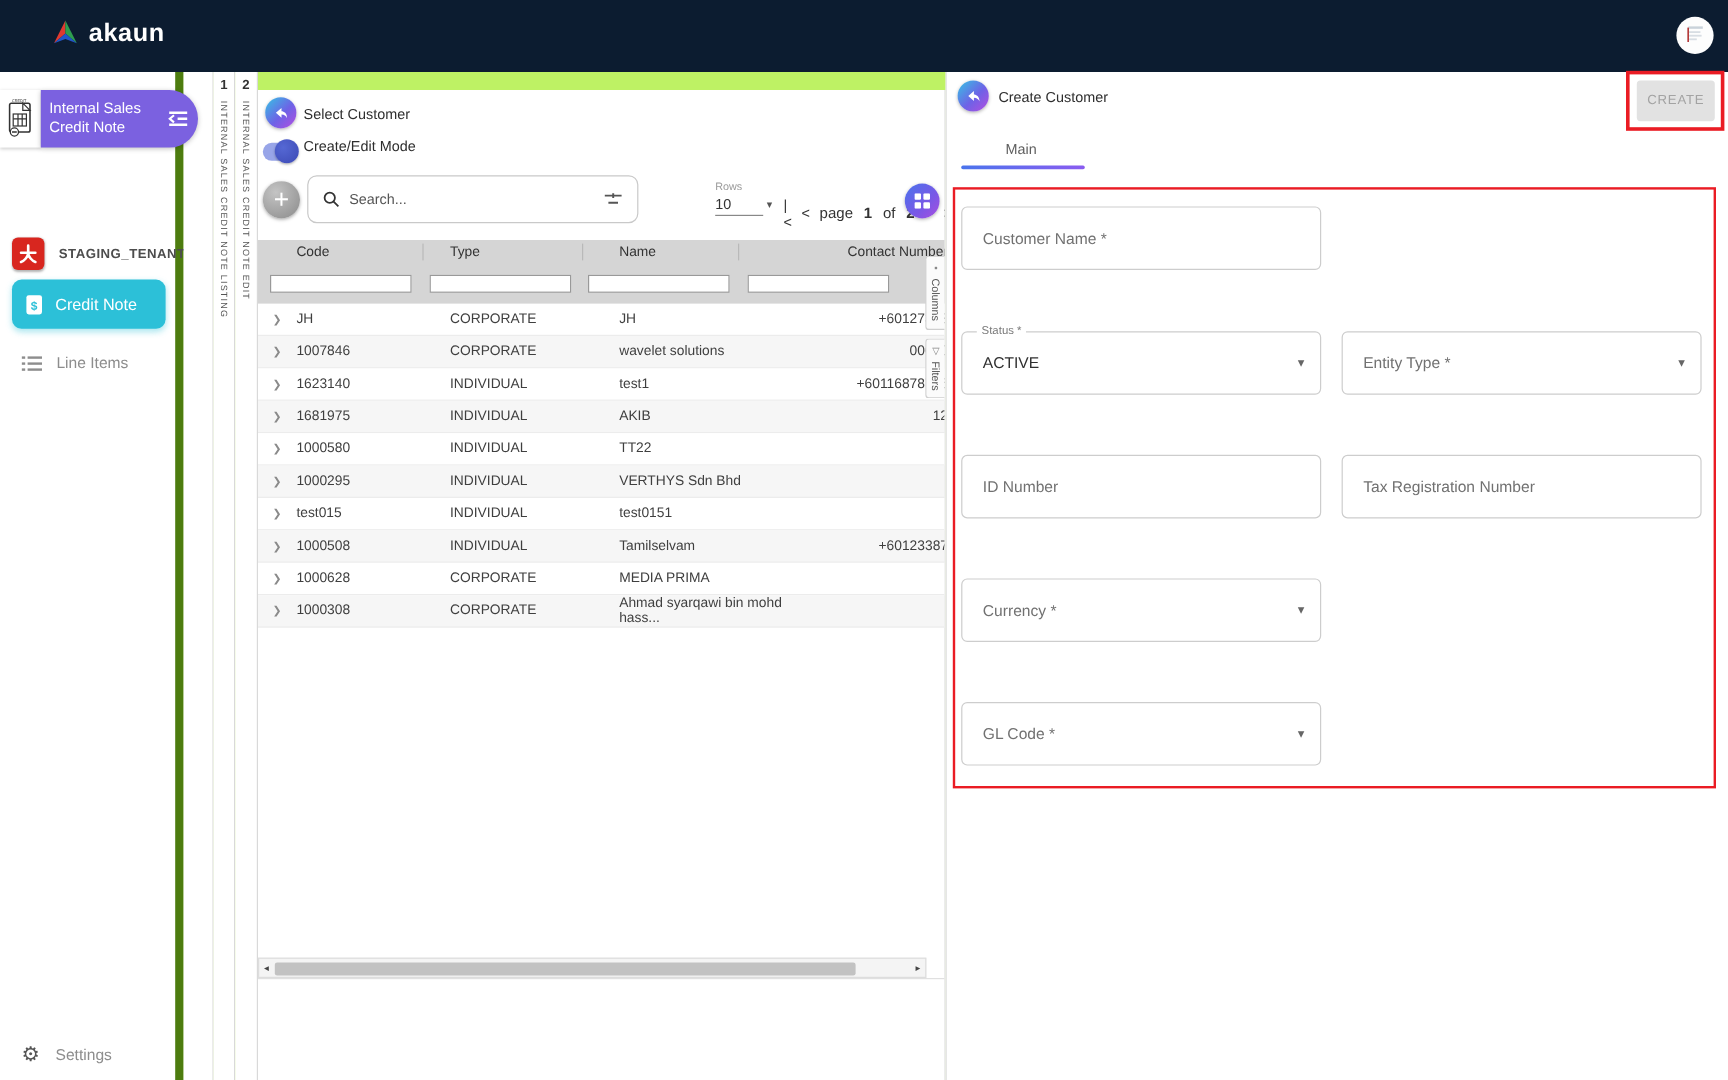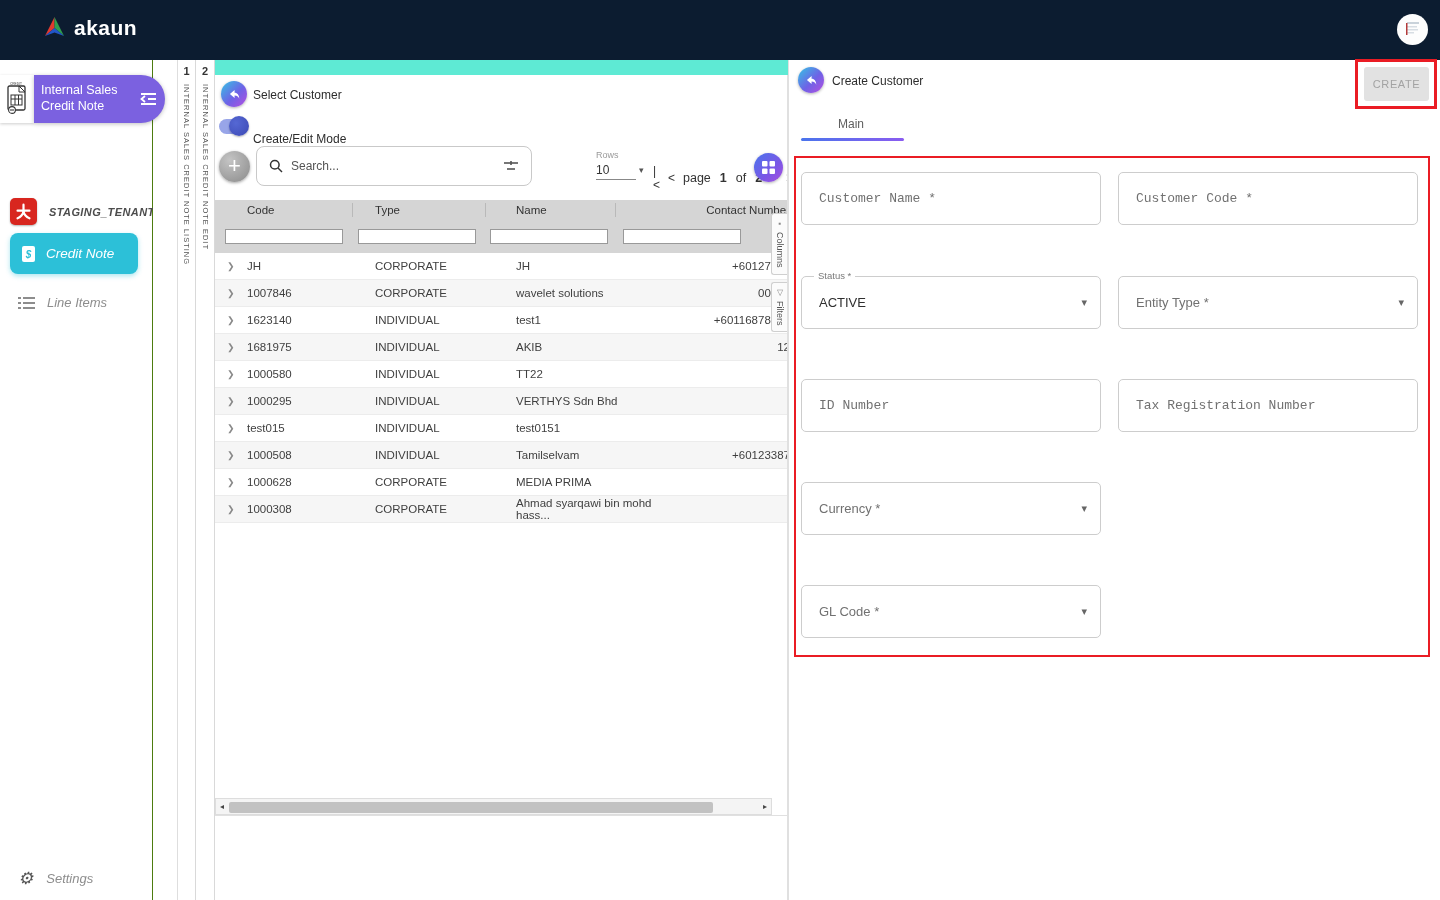--- a/index.html
+++ b/index.html
@@ -1,28 +1,28 @@
 <!DOCTYPE html>
 <html><head>
 <meta charset="utf-8">
 <style>
   * { margin:0; padding:0; box-sizing:border-box; }
   html,body { width:1440px; height:900px; }
   body { font-family:"Liberation Sans", sans-serif; background:#fff; overflow:hidden; }
-  .stage { position:relative; width:1420px; height:900px; background:#5eead4; }
+  .stage { position:relative; width:1420px; height:900px; background:#bef264; }
 
   
   .topbar { position:absolute; left:0; top:0; width:1440px; height:60px; background:#0c1c30; }
   .logo { position:absolute; left:42px; top:15px; display:flex; align-items:center; gap:7px; }
   .logo-text { color:#fff; font-size:21px; font-weight:700; letter-spacing:.5px; }
   .avatar { position:absolute; left:1397px; top:14px; width:31px; height:31px; border-radius:50%; background:#fdfdfd; overflow:hidden; }
   .avatar svg { margin:7px 0 0 9px; }
 
   
-  .sidebar { position:absolute; left:0; top:60px; width:153px; height:840px; background:#fff; border-right:1px solid #4d7c0f;font-style:italic; }
+  .sidebar { position:absolute; left:0; top:60px; width:153px; height:840px; background:#fff; border-right:7px solid #4d7c0f; }
   .gap-strip { position:absolute; left:153px; top:60px; width:25px; height:840px; background:#fff; border-right:1px solid #dedede; }
   .app-head { position:absolute; left:0; top:75px; width:165px; height:48px; display:flex; z-index:5; }
   .app-icon { width:34px; height:48px; background:#fff; display:flex; align-items:center; justify-content:center; box-shadow:0 1px 3px rgba(0,0,0,.2); }
   .app-pill { flex:1; background:#7b61e0; color:#fff; border-radius:0 24px 24px 0; display:flex; align-items:center; padding:0 8px 0 7px; box-shadow:0 1px 4px rgba(0,0,0,.25); }
   .app-pill .ttl { font-size:12.5px; line-height:1.25; flex:1; }
   .side-row { position:absolute; display:flex; align-items:center; gap:12px; left:10px; }
   .tenant { top:138px; }
   .tenant .lbl { font-size:11px; font-weight:700; color:#4d4d4d; letter-spacing:.4px; }
   .tenant-icon { width:27px; height:27px; background:#d8261f; border-radius:5px; display:flex; align-items:center; justify-content:center; box-shadow:0 1px 2px rgba(0,0,0,.3); }
   .creditnote-btn { position:absolute; left:10px; top:173px; width:128px; height:41px; background:#2cc0d8; border-radius:8px; display:flex; align-items:center; gap:10px; padding-left:11px; box-shadow:0 2px 5px rgba(44,192,216,.4); }
@@ -42,21 +42,21 @@
 
   
   .mid { position:absolute; left:215px; top:60px; width:573px; height:840px; background:#fff; border-right:1px solid #e0e0e0; overflow:hidden;margin-top:15px; }
   .circle-btn { border-radius:50%; display:flex; align-items:center; justify-content:center; }
   .back-btn { width:26px; height:26px; background:linear-gradient(135deg,#35c4e4 0%,#6e62e6 55%,#b44fe0 100%); box-shadow:0 1px 3px rgba(0,0,0,.3); }
   .mid .back-btn { position:absolute; left:6px; top:6px; }
   .panel-title { font-size:12px; color:#2d2d2d; font-weight:500; }
   .mid .panel-title { position:absolute; left:38px; top:13px; }
   .toggle { position:absolute; left:4px; top:44px; width:29px; height:15px; border-radius:8px; background:#98a5e8; }
   .toggle .knob { position:absolute; right:-1px; top:-3px; width:20px; height:20px; border-radius:50%; background:radial-gradient(circle at 35% 35%, #5568d4, #3c49b4); box-shadow:0 1px 2px rgba(0,0,0,.3); }
-  .toggle-label { position:absolute; left:38px; top:57px; font-size:12px; color:#2d2d2d;text-align:center; }
+  .toggle-label { position:absolute; left:38px; top:40px; font-size:12px; color:#2d2d2d;text-align:center; }
   .plus-btn { position:absolute; left:4px; top:76px; width:31px; height:31px; background:radial-gradient(circle at 35% 30%, #c4c4c4, #8a8a8a); box-shadow:0 1px 3px rgba(0,0,0,.35); }
   .plus-btn span { color:#fff; font-size:22px; font-weight:400; line-height:1; margin-top:-2px; }
   .searchbox { position:absolute; left:41px; top:71px; width:276px; height:40px; border:1px solid #c9c9c9; border-radius:8px; background:#fff; display:flex; align-items:center; padding:0 12px; }
   .searchbox input { border:none; outline:none; flex:1; font-size:12px; color:#333; margin-left:8px; font-family:inherit; }
   .searchbox input::placeholder { color:#555; }
   .rows-label { position:absolute; left:381px; top:75px; font-size:9px; color:#9a9a9a; }
   .rows-select { position:absolute; left:381px; top:88px; width:40px; border-bottom:1px solid #888; font-size:12px; color:#333; padding-bottom:2px; }
   .rows-caret { position:absolute; left:424px; top:90px; font-size:9px; color:#555; }
   .pager { position:absolute; left:438px; top:89px; display:flex; align-items:center; gap:9px; font-size:12.5px; color:#333; }
   .pager .pg-btn { color:#333; font-size:12px; letter-spacing:-1px; }
@@ -88,21 +88,21 @@
   
   .rightp { position:absolute; left:788px; top:60px; width:652px; height:840px; background:#fff; border-left:1px solid #e0e0e0; }
   .rightp .back-btn { position:absolute; left:9px; top:7px; }
   .rightp .panel-title { position:absolute; left:43px; top:14px; }
   .create-btn { position:absolute; left:575px; top:7px; width:65px; height:34px; background:#e2e2e2; border:none; border-radius:3px; color:#a3a3a3; font-size:11px; letter-spacing:.6px; font-family:inherit; }
   .red-box-create { position:absolute; left:566px; top:-1px; width:82px; height:50px; border:3px solid #ea1c24; }
   .tab-main { position:absolute; left:49px; top:57px; font-size:12px; color:#5f5f5f; }
   .tab-underline { position:absolute; left:12px; top:78px; width:103px; height:3px; background:linear-gradient(90deg,#4a74ec,#8a5cf0); border-radius:2px; }
   .red-box-form { position:absolute; left:5px; top:96px; width:636px; height:501px; border:2px solid #ea1c24; }
   .field { position:absolute; width:300px; height:53px; border:1px solid #cdcdcd; border-radius:5px; background:#fff; display:flex; align-items:center; padding:0 17px; }
-  .field input { border:none; outline:none; width:100%; font-size:13px; color:#333; font-family:Liberation Mono, monospace; background:transparent; }
+  .field input { border:none; outline:none; width:100%; font-size:13px; color:#333; font-family:Liberation Sans, sans-serif; background:transparent; }
   .field input::placeholder { color:#717171; }
   .field .ph { font-size:13px; color:#717171; }
   .field .val { font-size:13px; color:#2f2f2f; }
   .field .caret { position:absolute; right:13px; font-size:11px; color:#666; }
   .field .legend { position:absolute; left:12px; top:-7px; background:#fff; padding:0 4px; font-size:9.5px; color:#7a7a7a; }
   .fx1 { left:12px; }  .fx2 { left:329px; }
   .fy1 { top:112px; } .fy2 { top:216px; } .fy3 { top:319px; } .fy4 { top:422px; } .fy5 { top:525px; }
 </style>
 </head>
 <body>
@@ -373,23 +373,20 @@
     <div class="red-box-create"></div>
 
     <span class="tab-main">Main</span>
     <div class="tab-underline"></div>
 
     <div class="red-box-form"></div>
 
     <div class="field fx1 fy1">
       <input placeholder="Customer Name *" style="">
     </div>
-    <div class="field fx2 fy1">
-      <input placeholder="Customer Code *" style="">
-    </div>
 
     <div class="field fx1 fy2">
       <span class="legend">Status *</span>
       <span class="val">ACTIVE</span>
       <span class="caret">▾</span>
     </div>
     <div class="field fx2 fy2">
       <span class="ph">Entity Type *</span>
       <span class="caret">▾</span>
     </div>

